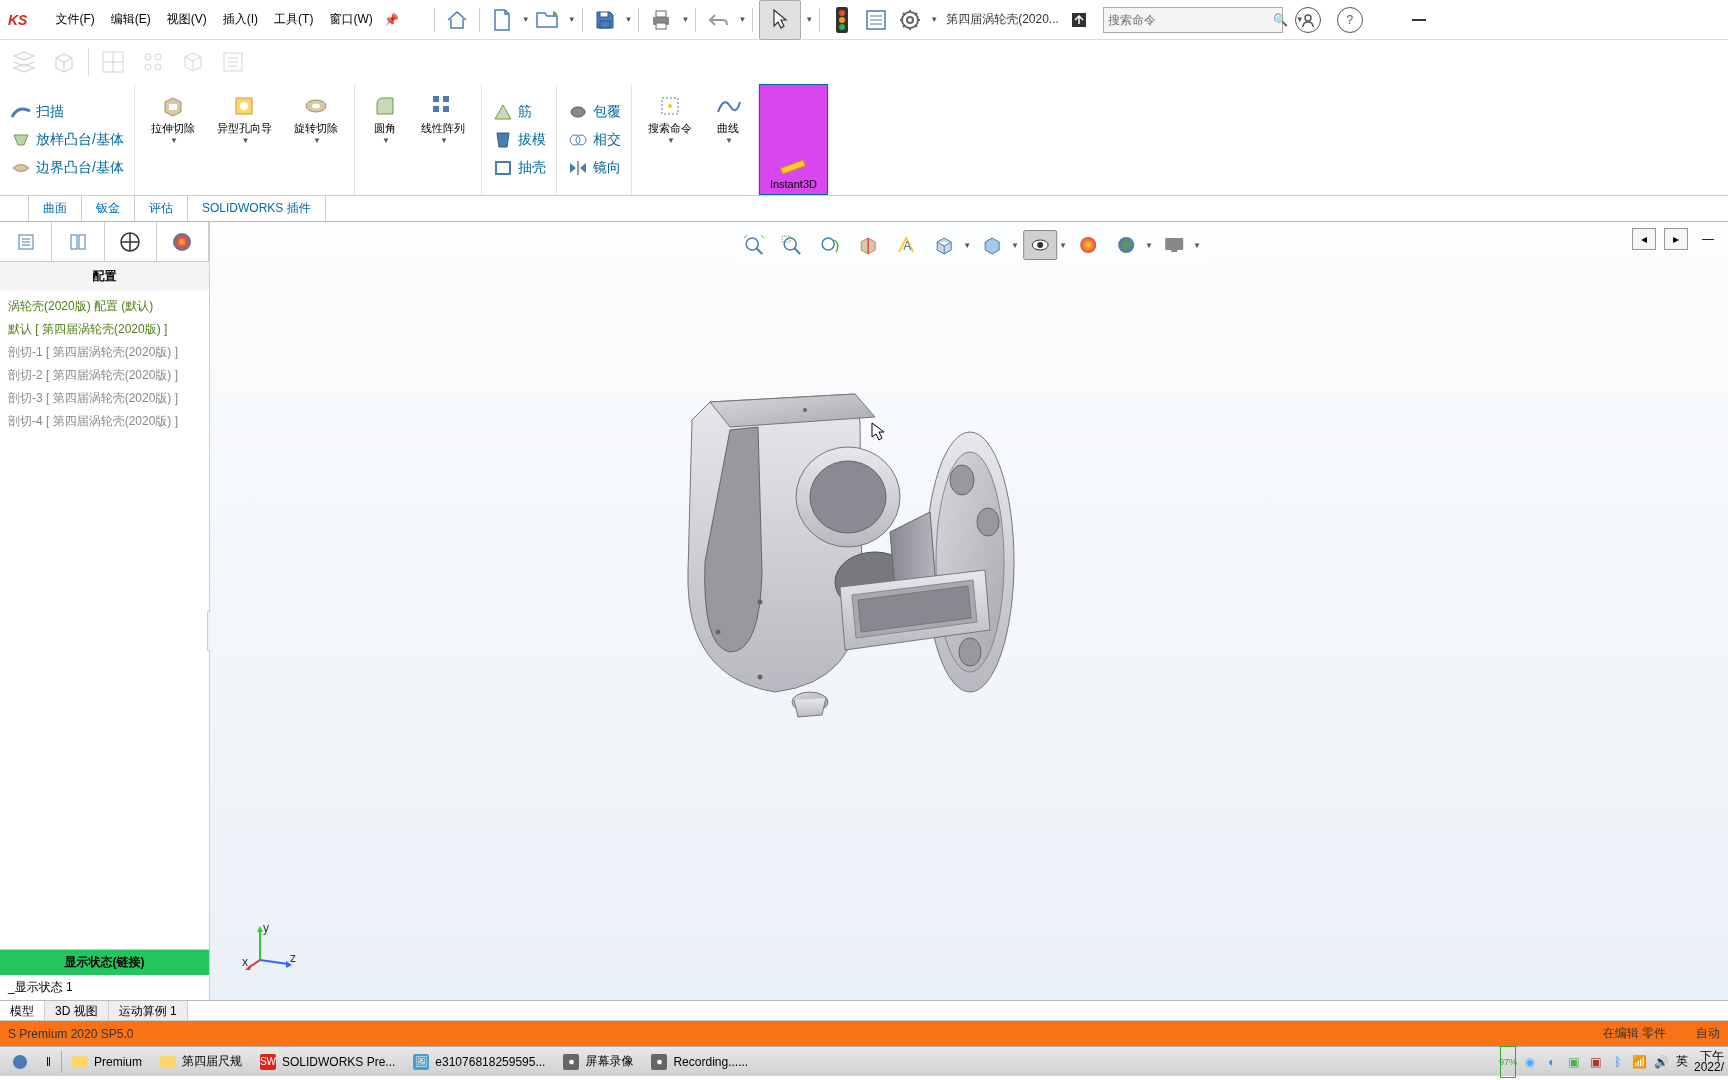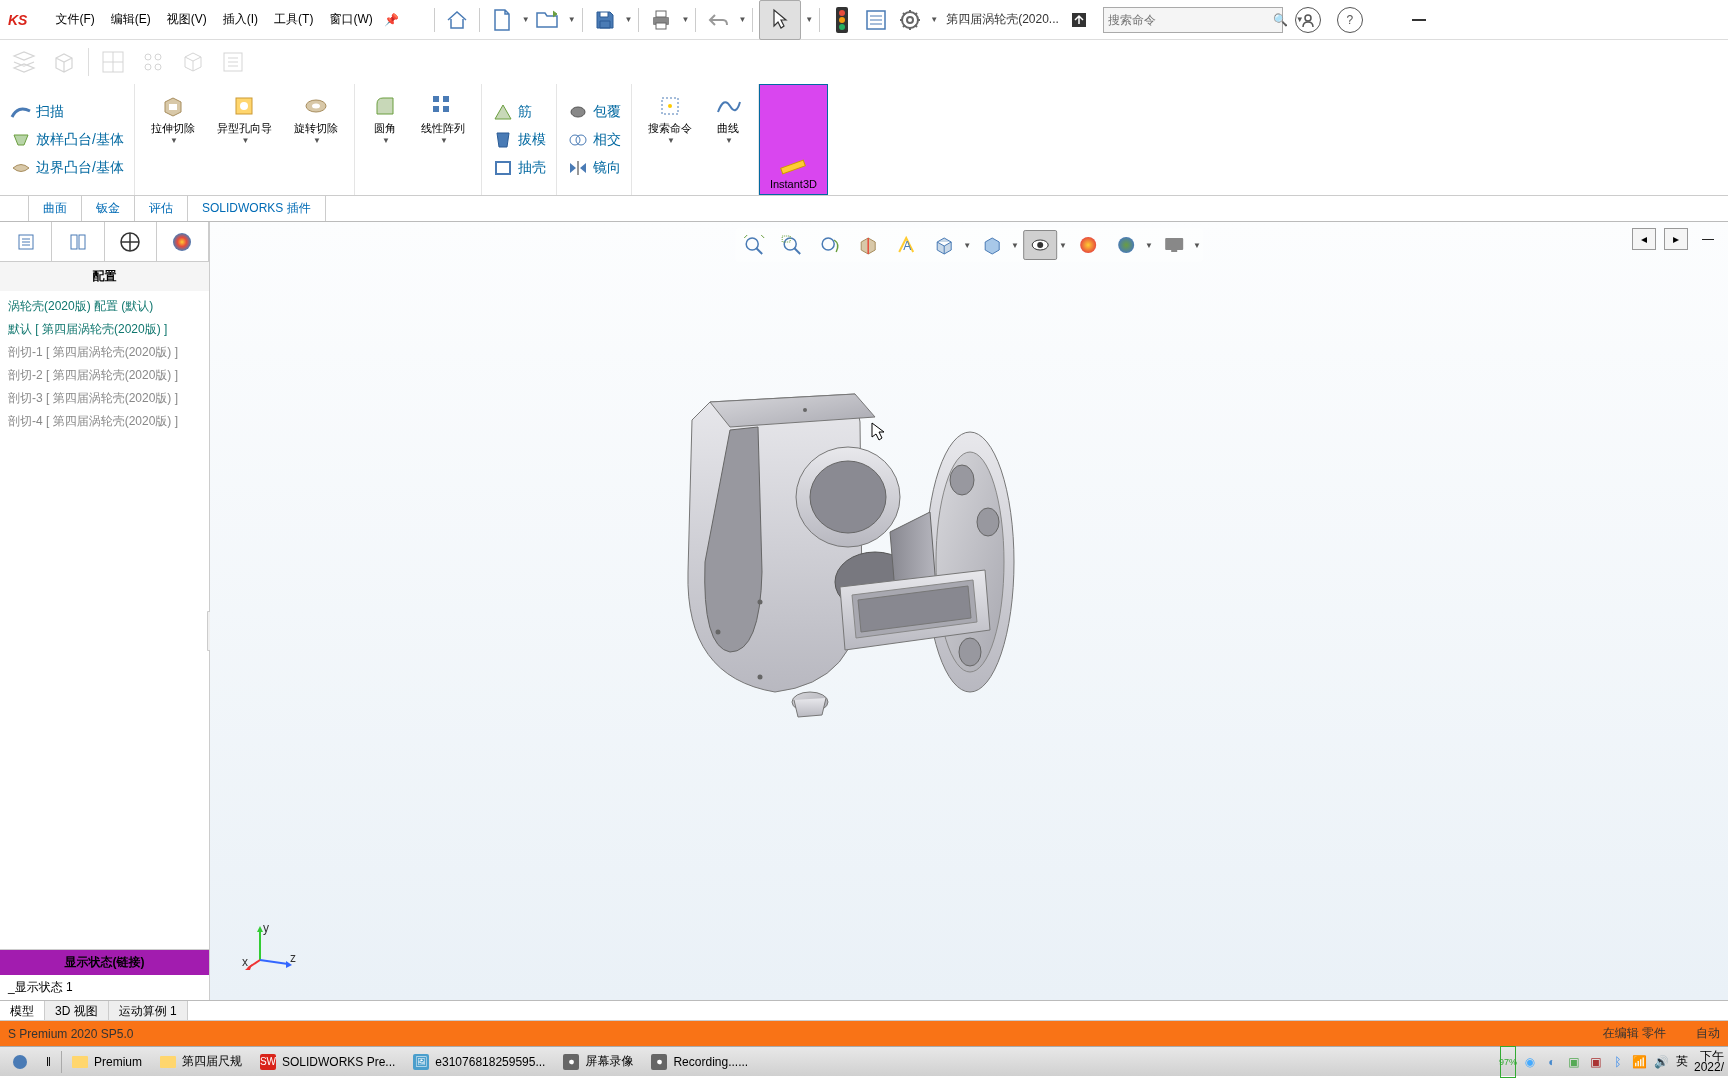--- a/index.html
+++ b/index.html
@@ -36,23 +36,23 @@
 .tab{padding:4px 14px;border-right:1px solid #ccc;color:#006bb5;cursor:pointer;display:flex;align-items:center}
 .tab.first{border-left:none}
 
 .main{display:flex;height:calc(100% - 44px - 44px - 112px - 26px - 20px - 26px - 30px);position:relative}
 .sidebar{width:210px;border-right:1px solid #ccc;display:flex;flex-direction:column;position:relative}
 .side-tabs{height:40px;display:flex;border-bottom:1px solid #ccc}
 .side-tab{flex:1;display:flex;align-items:center;justify-content:center;border-right:1px solid #ccc;cursor:pointer}
 .side-tab.active{background:#fff}
 .side-title{text-align:center;font-weight:bold;padding:6px 0;background:#f5f5f5}
 .tree{padding:4px 0;flex:1;overflow:auto}
-.tree-item{padding:3px 8px;color:#0f766e;cursor:pointer;white-space:nowrap;overflow:hidden}
+.tree-item{padding:3px 8px;color:#4d7c0f;cursor:pointer;white-space:nowrap;overflow:hidden}
 .tree-item.sub{color:#888}
-.disp-title{text-align:center;font-weight:bold;padding:4px 0;border-top:1px solid #ccc;background:#a21caf}
+.disp-title{text-align:center;font-weight:bold;padding:4px 0;border-top:1px solid #ccc;background:#22c55e}
 .disp-item{padding:4px 8px}
 .splitter{position:absolute;right:-8px;top:50%;width:10px;height:40px;background:#f0f0f0;border:1px solid #ccc;border-radius:0 4px 4px 0}
 
 .viewport{flex:1;position:relative;background:linear-gradient(180deg,#fcfdfe 0%,#eaf1f7 100%)}
 .view-toolbar{position:absolute;top:6px;left:50%;transform:translateX(-50%);display:flex;gap:4px;align-items:center;background:rgba(255,255,255,.4);padding:2px;border-radius:4px}
 .vt-btn{width:34px;height:30px;display:flex;align-items:center;justify-content:center;cursor:pointer;border-radius:2px}
 .vt-btn.active{background:#d0d0d0;border:1px solid #888}
 .vt-arrow{font-size:8px;color:#555;margin-left:-2px}
 .corner-btns{position:absolute;top:6px;right:8px;display:flex;gap:8px}
 .corner-btn{width:24px;height:22px;border:1px solid #999;background:#f5f5f5;display:flex;align-items:center;justify-content:center;cursor:pointer}

